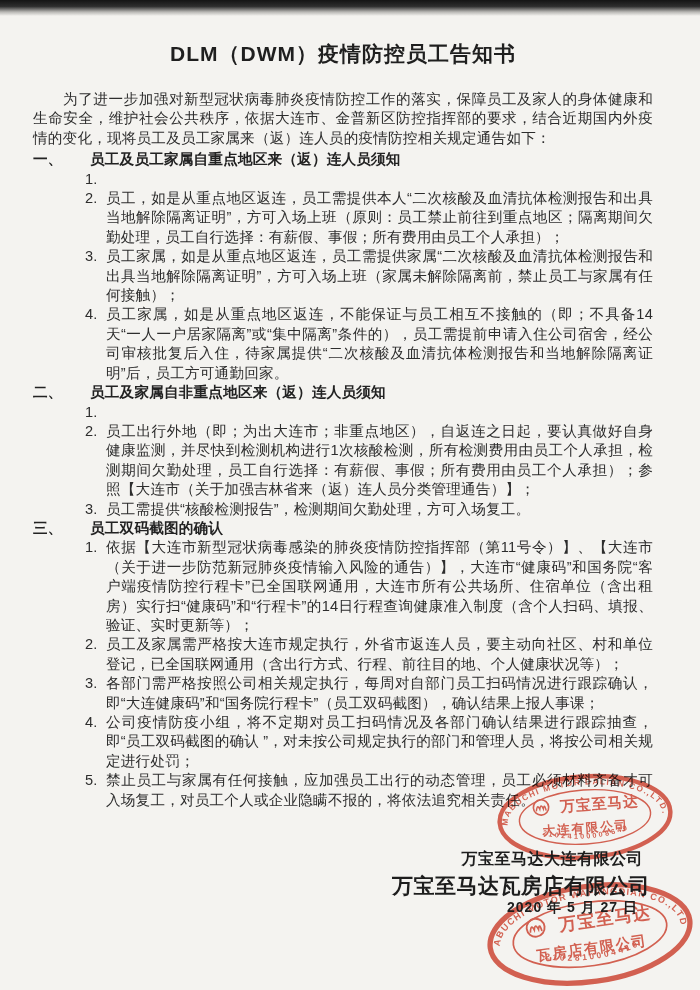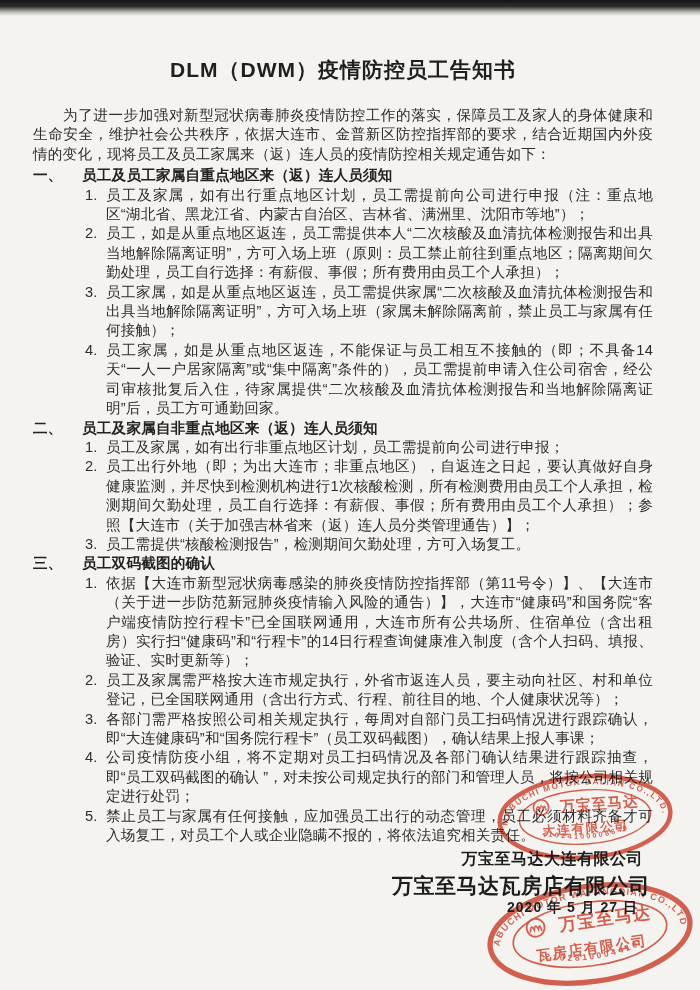--- a/index.html
+++ b/index.html
@@ -13,26 +13,26 @@
     position:absolute;top:0;left:0;width:700px;height:16px;
     background:linear-gradient(180deg,#141414 0%,#2e2e2e 40%,#b9b8b5 75%,#f4f3f0 100%);
   }
   .doc{
     position:absolute;left:33px;top:38px;width:620px;
     font-size:14.6px;line-height:19.4px;letter-spacing:.2px;
     color:#2d2d2d;
   }
   .doc-title{
     text-align:center;font-size:21px;line-height:24px;font-weight:700;
-    color:#1f1f1f;letter-spacing:1px;margin:20px 0 24px 0;
+    color:#1f1f1f;letter-spacing:1px;margin:4px 0 24px 0;
   }
   .intro{ text-indent:30px;text-align:justify;margin:4px 0 2px 0; }
   .sec-head{ display:flex;font-weight:700;color:#222; }
   .sec-marker{ width:49px;flex-shrink:0; }
-  .sec-title{ flex:1; }
+  .sec-title{ flex:1;margin-left:8px; }
   .item{ display:flex;padding-left:52px; }
   .item-num{ width:21px;flex-shrink:0; }
   .item-text{ flex:1;text-align:justify; }
   .sig-line{
     position:absolute;white-space:nowrap;color:#1d1d1d;z-index:3;
   }
   .sig-company-1{ top:849px;right:57px;font-size:16px;font-weight:700;letter-spacing:.5px; }
   .sig-company-2{ top:872px;right:50px;font-size:21px;font-weight:700;letter-spacing:.5px; }
   .sig-date{ top:899px;right:62px;font-size:14px;font-weight:700;letter-spacing:1px; }
   .stamp{
@@ -49,42 +49,40 @@
 <div class="doc">
   <div class="doc-title">DLM（DWM）疫情防控员工告知书</div>
   <p class="intro">为了进一步加强对新型冠状病毒肺炎疫情防控工作的落实，保障员工及家人的身体健康和生命安全，维护社会公共秩序，依据大连市、金普新区防控指挥部的要求，结合近期国内外疫情的变化，现将员工及员工家属来（返）连人员的疫情防控相关规定通告如下：</p>
 
   <div class="sec-head">
     <span class="sec-marker">一、</span>
     <span class="sec-title">员工及员工家属自重点地区来（返）连人员须知</span>
   </div>
   <div class="item">
     <span class="item-num">1.</span>
-    <span class="item-text">员工及家属，如有出行重点地区计划，员工需提前向公司进行申报（注：重点地区“湖北省、黑龙江省、内蒙古自治区、吉林省、满洲里、沈阳市等地”）；</span>
   </div>
   <div class="item">
     <span class="item-num">2.</span>
     <span class="item-text">员工，如是从重点地区返连，员工需提供本人“二次核酸及血清抗体检测报告和出具当地解除隔离证明”，方可入场上班（原则：员工禁止前往到重点地区；隔离期间欠勤处理，员工自行选择：有薪假、事假；所有费用由员工个人承担）；</span>
   </div>
   <div class="item">
     <span class="item-num">3.</span>
     <span class="item-text">员工家属，如是从重点地区返连，员工需提供家属“二次核酸及血清抗体检测报告和出具当地解除隔离证明”，方可入场上班（家属未解除隔离前，禁止员工与家属有任何接触）；</span>
   </div>
   <div class="item">
     <span class="item-num">4.</span>
     <span class="item-text">员工家属，如是从重点地区返连，不能保证与员工相互不接触的（即；不具备14天“一人一户居家隔离”或“集中隔离”条件的），员工需提前申请入住公司宿舍，经公司审核批复后入住，待家属提供“二次核酸及血清抗体检测报告和当地解除隔离证明”后，员工方可通勤回家。</span>
   </div>
 
   <div class="sec-head">
     <span class="sec-marker">二、</span>
     <span class="sec-title">员工及家属自非重点地区来（返）连人员须知</span>
   </div>
   <div class="item">
     <span class="item-num">1.</span>
-    <span class="item-text">员工及家属，如有出行非重点地区计划，员工需提前向公司进行申报；</span>
   </div>
   <div class="item">
     <span class="item-num">2.</span>
     <span class="item-text">员工出行外地（即；为出大连市；非重点地区），自返连之日起，要认真做好自身健康监测，并尽快到检测机构进行1次核酸检测，所有检测费用由员工个人承担，检测期间欠勤处理，员工自行选择：有薪假、事假；所有费用由员工个人承担）；参照【大连市（关于加强吉林省来（返）连人员分类管理通告）】；</span>
   </div>
   <div class="item">
     <span class="item-num">3.</span>
     <span class="item-text">员工需提供“核酸检测报告”，检测期间欠勤处理，方可入场复工。</span>
   </div>
 

